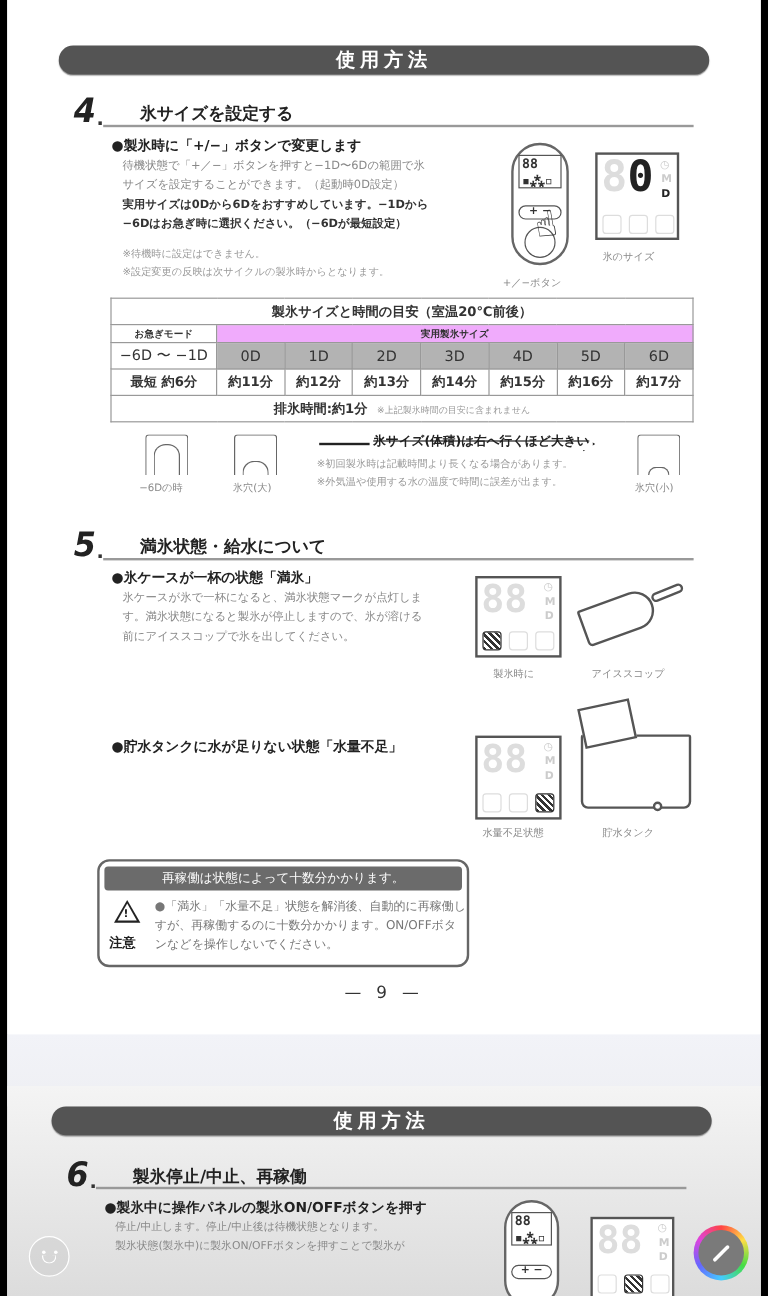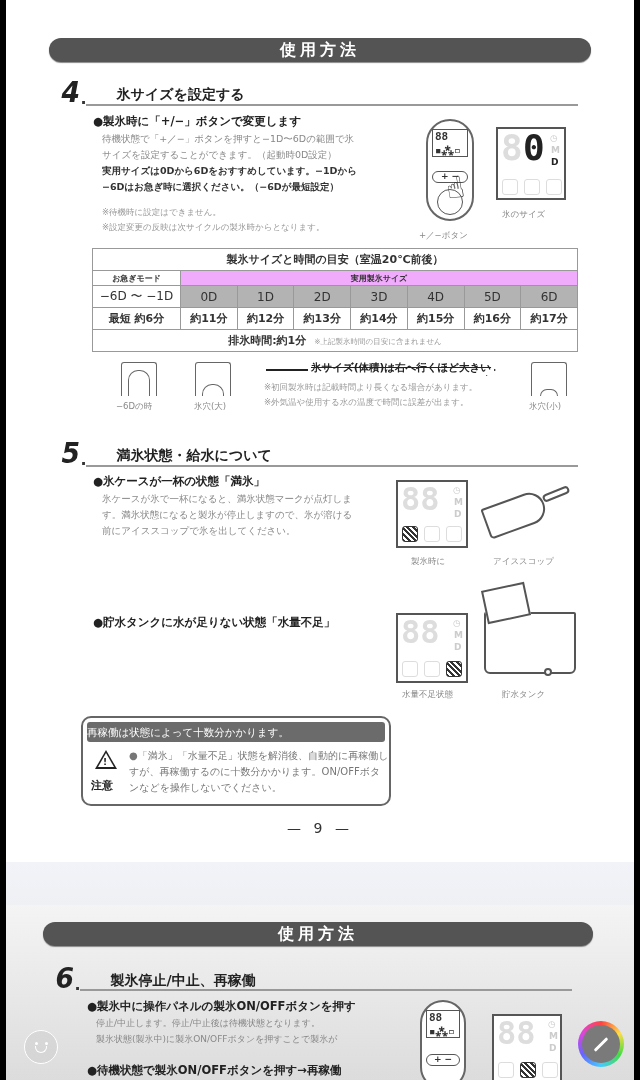--- a/index.html
+++ b/index.html
@@ -49,21 +49,21 @@
   .tbl .drain td { font-size: 11px; height: 22px; }
   .tbl .drain .sub { font-size: 7.5px; color: #999; font-weight: normal; margin-left: 8px; }
 
   .hole { position: absolute; width: 36px; height: 34px; border: 1.5px solid #666; border-bottom: none; border-radius: 3px 3px 0 0; }
   .hole-in { position: absolute; left: 6px; bottom: 0; border: 1.5px solid #666; border-bottom: none; }
   .arrow-line { position: absolute; left: 260px; top: 369px; width: 223px; height: 2px; background: #222; }
   .arrow-head { position: absolute; left: 480px; top: 364px; width: 0; height: 0; border-left: 10px solid #222; border-top: 6px solid transparent; border-bottom: 6px solid transparent; }
   .arrow-label { position: absolute; left: 278px; top: 361px; font-size: 10.5px; font-weight: bold; color: #222; background: #fff; padding: 0 3px; text-decoration: line-through; text-decoration-color: #222; white-space: nowrap; margin-left: 24px; }
 
   .caution { position: absolute; left: 75px; top: 716px; width: 310px; height: 90px; border: 2px solid #666; border-radius: 10px; background: #fff; overflow: hidden; }
-  .caution-head { position: absolute; left: 4px; top: 4px; right: 4px; height: 20px; background: #6b6b6b; color: #fff; font-size: 10.5px; text-align: left; line-height: 20px; border-radius: 3px; }
+  .caution-head { position: absolute; left: 4px; top: 4px; right: 4px; height: 20px; background: #6b6b6b; color: #fff; font-size: 10.5px; text-align: center; line-height: 20px; border-radius: 3px; }
   .caution-icon { position: absolute; left: 12px; top: 32px; width: 0; height: 0; border-left: 11px solid transparent; border-right: 11px solid transparent; border-bottom: 19px solid #222; }
   .caution-icon::after { content: ""; position: absolute; left: -8px; top: 3px; border-left: 8px solid transparent; border-right: 8px solid transparent; border-bottom: 14px solid #fff; }
   .caution-mark { position: absolute; left: 20px; top: 39px; font-size: 9px; font-weight: bold; color: #222; z-index: 2; }
   .caution-label { position: absolute; left: 8px; top: 60px; font-size: 11px; font-weight: bold; color: #222; }
   .caution-body { position: absolute; left: 46px; top: 30px; font-size: 10px; line-height: 16px; color: #777; white-space: nowrap; }
 
   .page-num { position: absolute; left: 0; width: 628px; top: 820px; text-align: center; font-size: 14px; color: #333; letter-spacing: 4px; }
 
   .fab-emoji { position: absolute; left: 24px; top: 1030px; width: 34px; height: 34px; border: 1.5px solid #fff; border-radius: 50%; background: rgba(200,200,200,0.4); }
   .fab-emoji .eye { position: absolute; top: 11px; width: 3px; height: 3px; background: #fff; border-radius: 50%; }
@@ -255,21 +255,20 @@
       <span class="sec-dot">.</span>
       <span class="sec-text">製氷停止/中止、再稼働</span>
     </div>
     <div class="sec-line" style="left:74px; top:84px; width:492px;"></div>
 
     <div class="bullet-head" style="left:81px; top:94px;">●製氷中に操作パネルの製氷ON/OFFボタンを押す</div>
     <div class="body-text" style="left:90px; top:110px; font-size:9px;">
       <div>停止/中止します。停止/中止後は待機状態となります。</div>
       <div>製氷状態(製氷中)に製氷ON/OFFボタンを押すことで製氷が</div>
     </div>
-    <div class="bullet-head" style="left:81px; top:158px;">●待機状態で製氷ON/OFFボタンを押す→再稼働</div>
 
     <div class="remote" style="left:414px; top:95px; width:46px; height:90px;">
       <div style="position:absolute;left:4px;top:8px;width:34px;height:28px;border:1.5px solid #555;font-size:11px;font-weight:bold;font-family:'DejaVu Sans Mono',monospace;line-height:14px;padding-left:2px;">88<br>▪⁂▫</div>
       <div style="position:absolute;left:4px;top:52px;width:34px;height:12px;border:1.5px solid #555;border-radius:6px;font-size:9px;font-weight:bold;line-height:9px;text-align:center;">+ −</div>
     </div>
     <div class="lcd" style="left:486px; top:109px; width:70px; height:70px;">
       <span class="seg" style="left:3px;top:-2px;font-size:32px;">88</span>
       <div class="lcd-mini" style="left:54px;top:3px;">◷</div>
       <div class="lcd-mini" style="left:55px;top:15px;">M</div>
       <div class="lcd-mini" style="left:55px;top:27px;">D</div>

